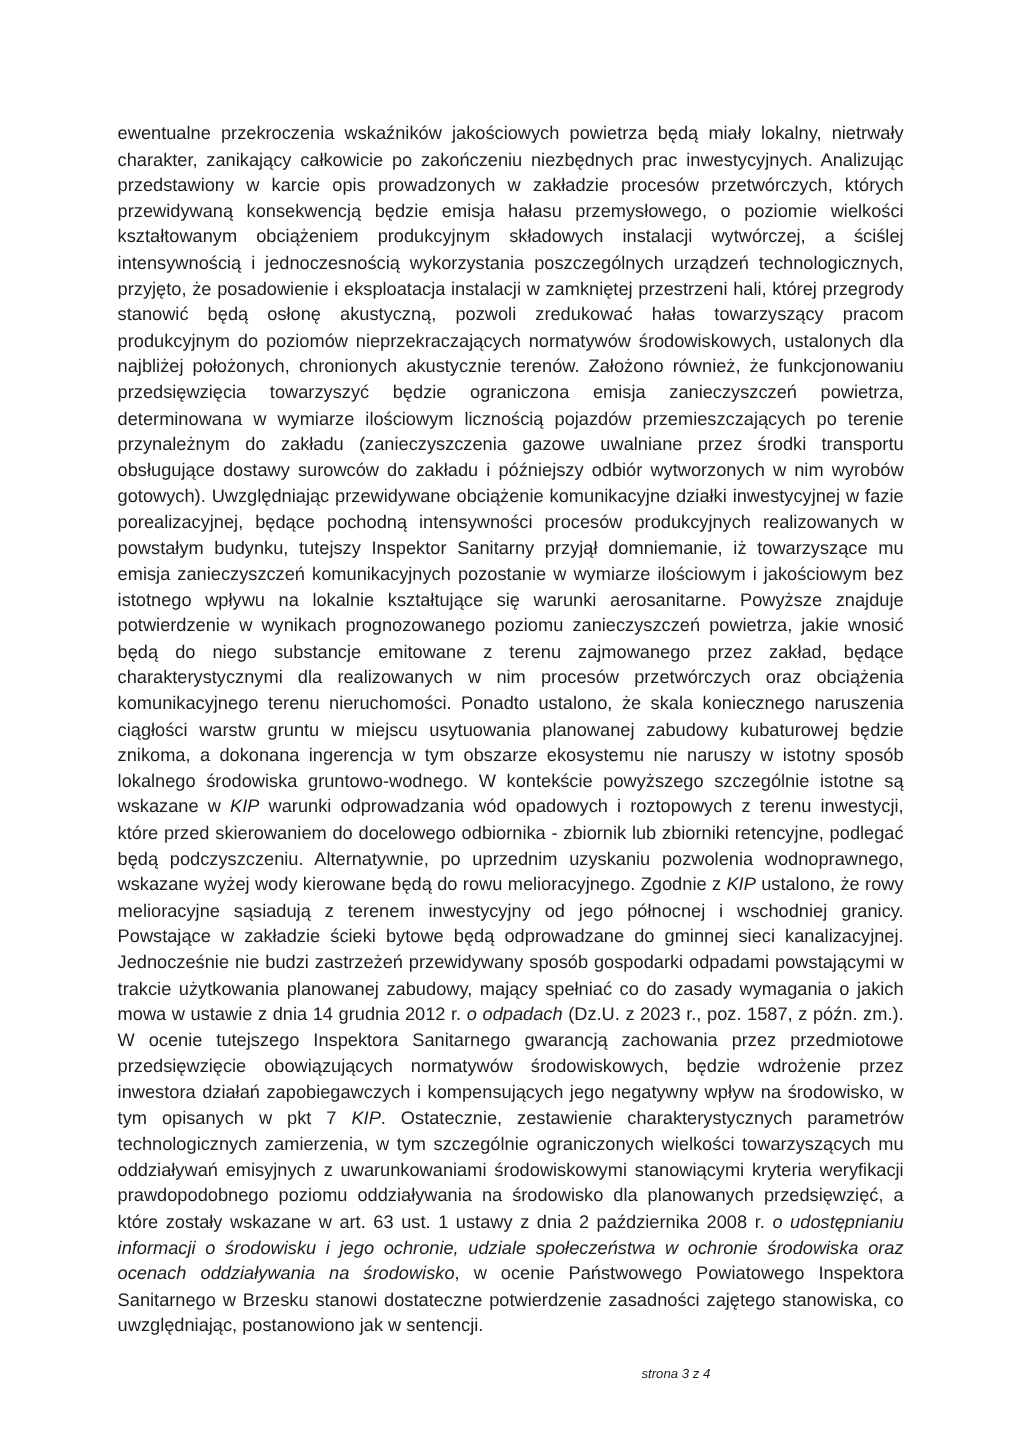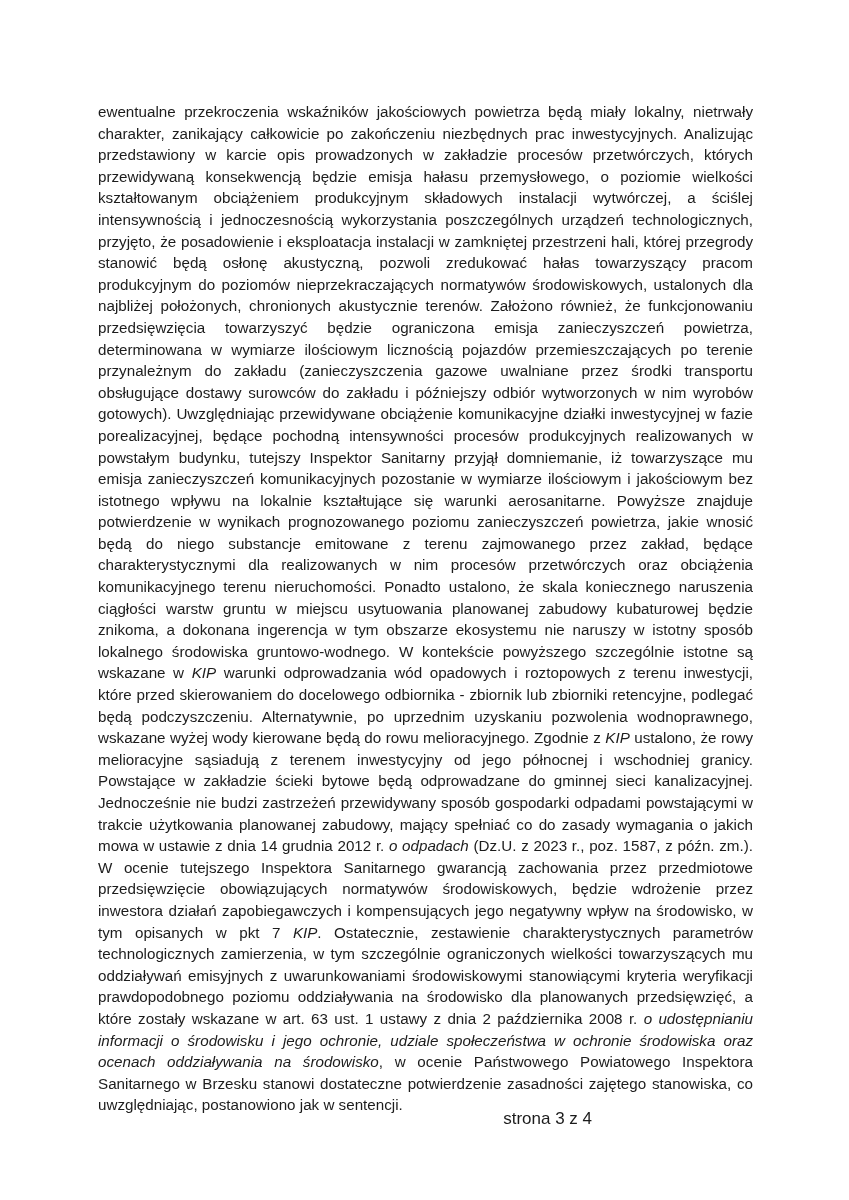--- a/index.html
+++ b/index.html
@@ -33,25 +33,26 @@
     text-align: justify;
     text-justify: inter-word;
     letter-spacing: 0px;
   }
   .body-text i {
     font-style: italic;
   }
   .page-footer {
     position: absolute;
     right: 100px;
-    top: 1112px;
-    font-size: 17px;
+    top: 1138px;
+    font-size: 11px;
     line-height: 14px;
     color: #1c1c1c;
     text-align: right;
+    font-style: italic;
   }
 </style>
 </head>
 <body>
 
 <div class="page">
   <div class="body-text"><span>ewentualne przekroczenia wskaźników jakościowych powietrza będą miały lokalny, nietrwały charakter, zanikający całkowicie po zakończeniu niezbędnych prac inwestycyjnych. Analizując przedstawiony w karcie opis prowadzonych w zakładzie procesów przetwórczych, których przewidywaną konsekwencją będzie emisja hałasu przemysłowego, o poziomie wielkości kształtowanym obciążeniem produkcyjnym składowych instalacji wytwórczej, a ściślej intensywnością i jednoczesnością wykorzystania poszczególnych urządzeń technologicznych, przyjęto, że posadowienie i eksploatacja instalacji w zamkniętej przestrzeni hali, której przegrody stanowić będą osłonę akustyczną, pozwoli zredukować hałas towarzyszący pracom produkcyjnym do poziomów nieprzekraczających normatywów środowiskowych, ustalonych dla najbliżej położonych, chronionych akustycznie terenów. Założono również, że funkcjonowaniu przedsięwzięcia towarzyszyć będzie ograniczona emisja zanieczyszczeń powietrza, determinowana w wymiarze ilościowym licznością pojazdów przemieszczających po terenie przynależnym do zakładu (zanieczyszczenia gazowe uwalniane przez środki transportu obsługujące dostawy surowców do zakładu i późniejszy odbiór wytworzonych w nim wyrobów gotowych). Uwzględniając przewidywane obciążenie komunikacyjne działki inwestycyjnej w fazie porealizacyjnej, będące pochodną intensywności procesów produkcyjnych realizowanych w powstałym budynku, tutejszy Inspektor Sanitarny przyjął domniemanie, iż towarzyszące mu emisja zanieczyszczeń komunikacyjnych pozostanie w wymiarze ilościowym i jakościowym bez istotnego wpływu na lokalnie kształtujące się warunki aerosanitarne. Powyższe znajduje potwierdzenie w wynikach prognozowanego poziomu zanieczyszczeń powietrza, jakie wnosić będą do niego substancje emitowane z terenu zajmowanego przez zakład, będące charakterystycznymi dla realizowanych w nim procesów przetwórczych oraz obciążenia komunikacyjnego terenu nieruchomości. Ponadto ustalono, że skala koniecznego naruszenia ciągłości warstw gruntu w miejscu usytuowania planowanej zabudowy kubaturowej będzie znikoma, a dokonana ingerencja w tym obszarze ekosystemu nie naruszy w istotny sposób lokalnego środowiska gruntowo-wodnego. W kontekście powyższego szczególnie istotne są wskazane w </span><i>KIP</i><span> warunki odprowadzania wód opadowych i roztopowych z terenu inwestycji, które przed skierowaniem do docelowego odbiornika - zbiornik lub zbiorniki retencyjne, podlegać będą podczyszczeniu. Alternatywnie, po uprzednim uzyskaniu pozwolenia wodnoprawnego, wskazane wyżej wody kierowane będą do rowu melioracyjnego. Zgodnie z </span><i>KIP</i><span> ustalono, że rowy melioracyjne sąsiadują z terenem inwestycyjny od jego północnej i wschodniej granicy. Powstające w zakładzie ścieki bytowe będą odprowadzane do gminnej sieci kanalizacyjnej. Jednocześnie nie budzi zastrzeżeń przewidywany sposób gospodarki odpadami powstającymi w trakcie użytkowania planowanej zabudowy, mający spełniać co do zasady wymagania o jakich mowa w ustawie z dnia 14 grudnia 2012 r. </span><i>o odpadach</i><span> (Dz.U. z 2023 r., poz. 1587, z późn. zm.). W ocenie tutejszego Inspektora Sanitarnego gwarancją zachowania przez przedmiotowe przedsięwzięcie obowiązujących normatywów środowiskowych, będzie wdrożenie przez inwestora działań zapobiegawczych i kompensujących jego negatywny wpływ na środowisko, w tym opisanych w pkt 7 </span><i>KIP</i><span>. Ostatecznie, zestawienie charakterystycznych parametrów technologicznych zamierzenia, w tym szczególnie ograniczonych wielkości towarzyszących mu oddziaływań emisyjnych z uwarunkowaniami środowiskowymi stanowiącymi kryteria weryfikacji prawdopodobnego poziomu oddziaływania na środowisko dla planowanych przedsięwzięć, a które zostały wskazane w art. 63 ust. 1 ustawy z dnia 2 października 2008 r. </span><i>o udostępnianiu informacji o środowisku i jego ochronie, udziale społeczeństwa w ochronie środowiska oraz ocenach oddziaływania na środowisko</i><span>, w ocenie Państwowego Powiatowego Inspektora Sanitarnego w Brzesku stanowi dostateczne potwierdzenie zasadności zajętego stanowiska, co uwzględniając, postanowiono jak w sentencji.</span></div>
   <div class="page-footer">strona 3 z 4</div>
 </div>
 

